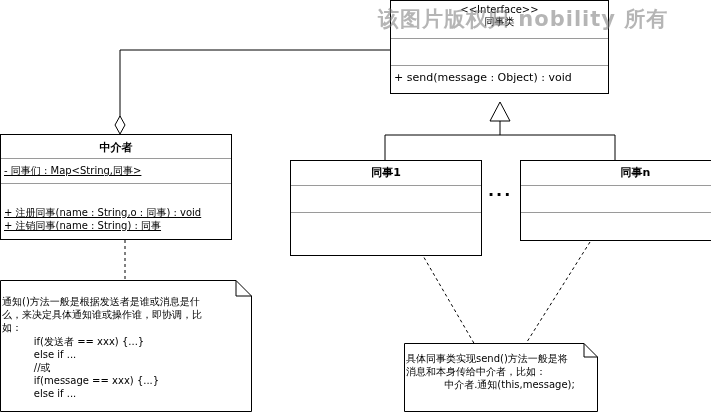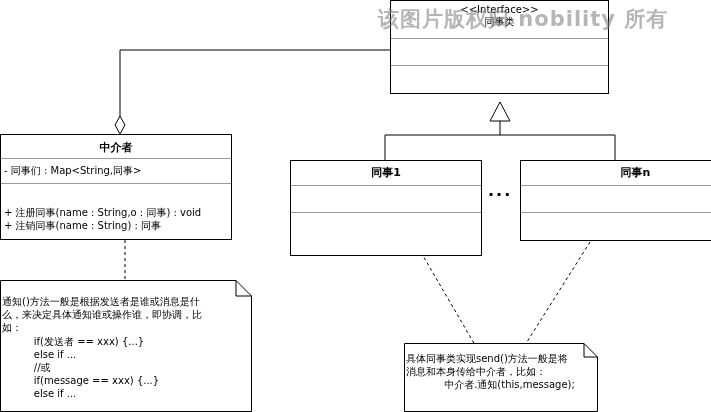--- a/index.html
+++ b/index.html
@@ -3,21 +3,21 @@
 <meta charset="utf-8">
 <style>
   html, body { margin: 0; padding: 0; background: #ffffff; }
   body { width: 711px; height: 412px; position: relative; overflow: hidden;
          font-family: "DejaVu Sans", "Liberation Sans", sans-serif; color: #000; }
   .abs { position: absolute; }
   .box { position: absolute; background: #fff; border: 1px solid #000; box-sizing: border-box; }
   .sep { position: absolute; left: 0; right: 0; height: 0; border-top: 1px solid #9a9a9a; }
   .title { position: absolute; left: 0; right: 0; text-align: center; font-weight: bold; font-size: 11px; }
   .small { font-size: 10px; line-height: 12px; }
-  .u { }
+  .u { text-decoration: underline; }
   .member { position: absolute; left: 3px; font-size: 10px; line-height: 11.5px; white-space: nowrap; }
   svg.lines { position: absolute; left: 0; top: 0; }
   .note-text { position: absolute; font-size: 10px; line-height: 12.5px; white-space: pre; }
   .watermark { position: absolute; left: 378px; top: 5px; font-size: 21px; font-weight: bold;
                color: rgba(120,120,120,0.55); white-space: nowrap; letter-spacing: 1px; }
   .dots { position: absolute; font-size: 16px; font-weight: bold; letter-spacing: 2px; }
 </style>
 </head>
 <body>
 
@@ -33,20 +33,21 @@
   <line x1="125" y1="240" x2="125" y2="282" stroke="#000" stroke-width="1" stroke-dasharray="3,3"></line>
   <line x1="415" y1="242" x2="475" y2="345" stroke="#000" stroke-width="1" stroke-dasharray="3,3"></line>
   <line x1="590" y1="242" x2="525" y2="345" stroke="#000" stroke-width="1" stroke-dasharray="3,3"></line>
 </svg>
 
 <div class="box" style="left:390px;top:0;width:219px;height:94px;">
   <div class="abs small" style="left:0;right:0;top:3px;text-align:center;">&lt;&lt;Interface&gt;&gt;</div>
   <div class="abs small" style="left:0;right:0;top:15px;text-align:center;">同事类</div>
   <div class="sep" style="top:37px;"></div>
   <div class="sep" style="top:64px;"></div>
+  <div class="member" style="top:71px;font-size:11px;">+ send(message : Object) : void</div>
 </div>
 
 <div class="box" style="left:0;top:134px;width:232px;height:106px;">
   <div class="title" style="top:5px;">中介者</div>
   <div class="sep" style="top:23px;"></div>
   <div class="member u" style="top:30px;">- 同事们 : Map&lt;String,同事&gt;</div>
   <div class="sep" style="top:48px;"></div>
   <div class="member u" style="top:72px;">+ 注册同事(name : String,o : 同事) : void</div>
   <div class="member u" style="top:85px;">+ 注销同事(name : String) : 同事</div>
 </div>

